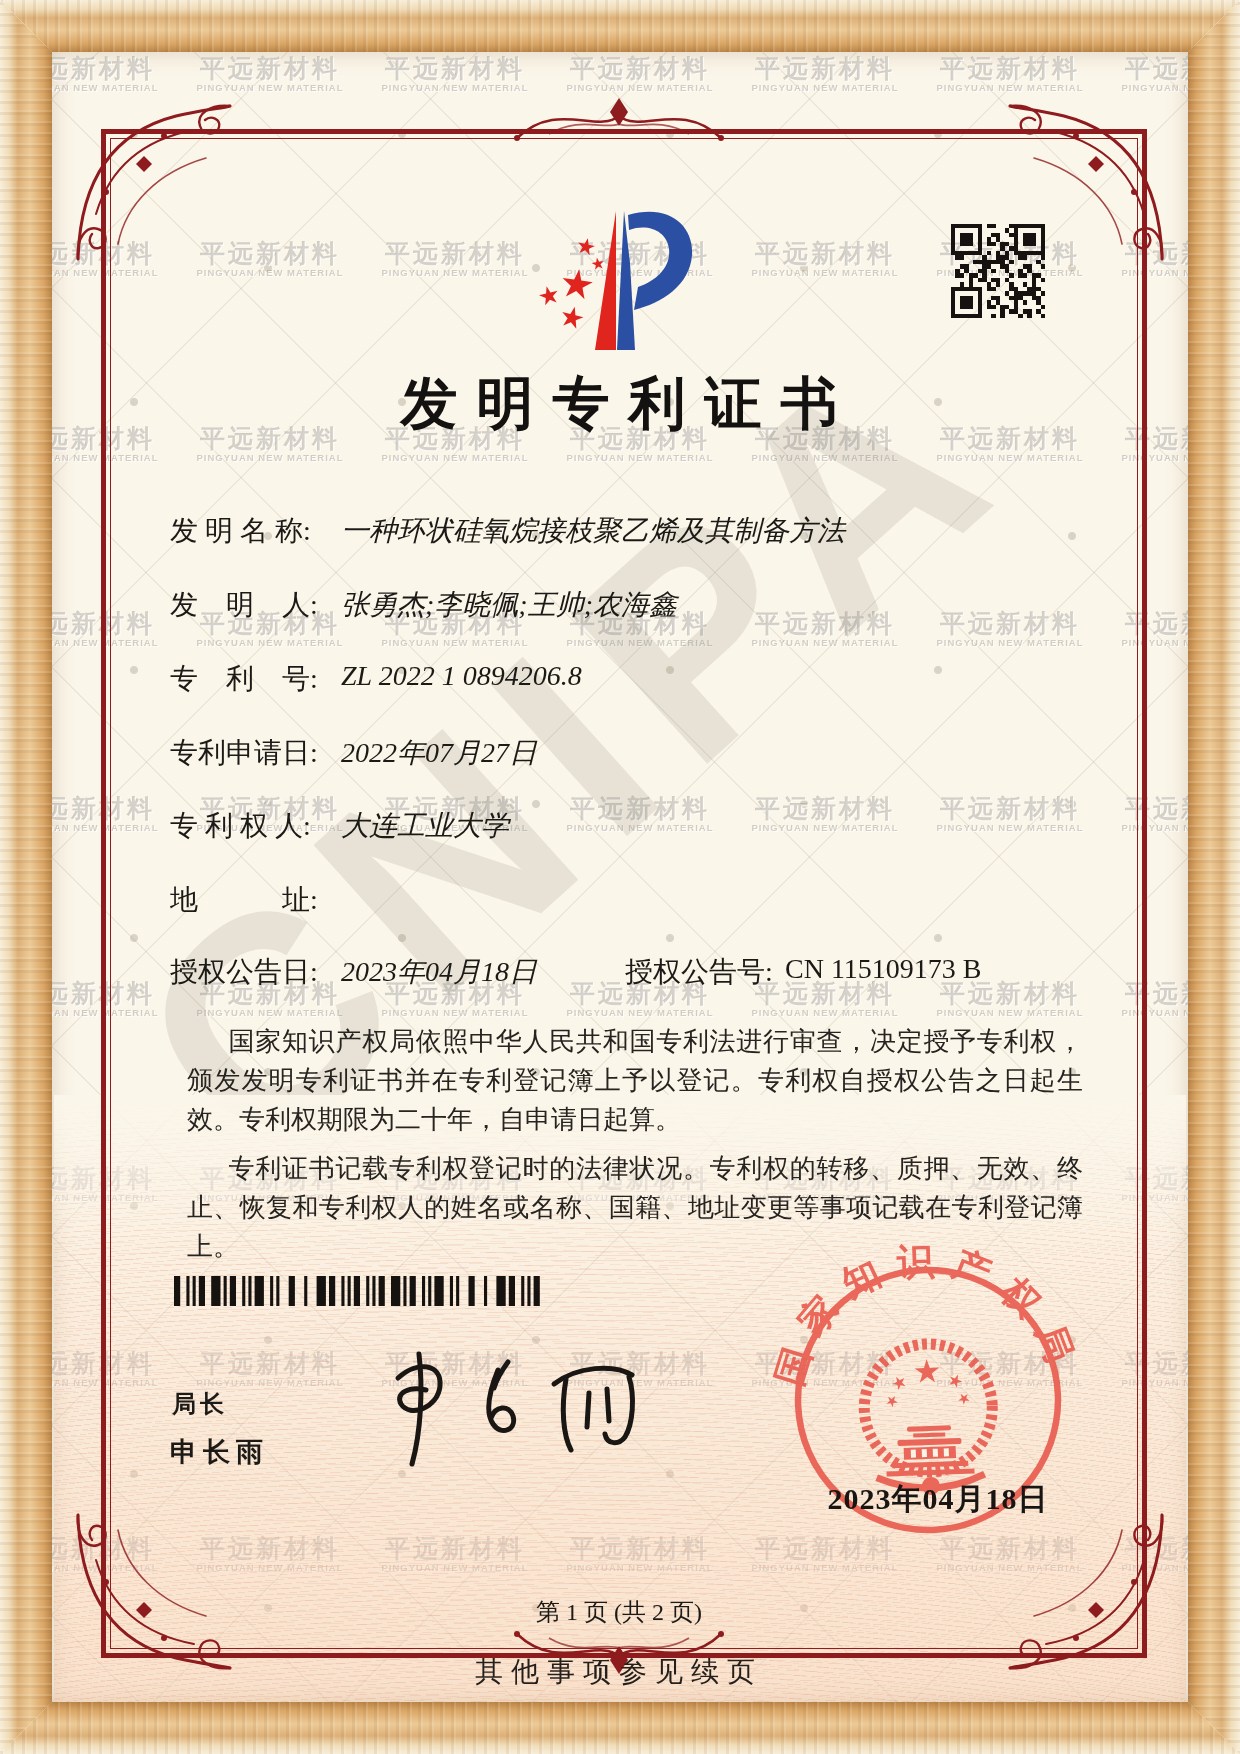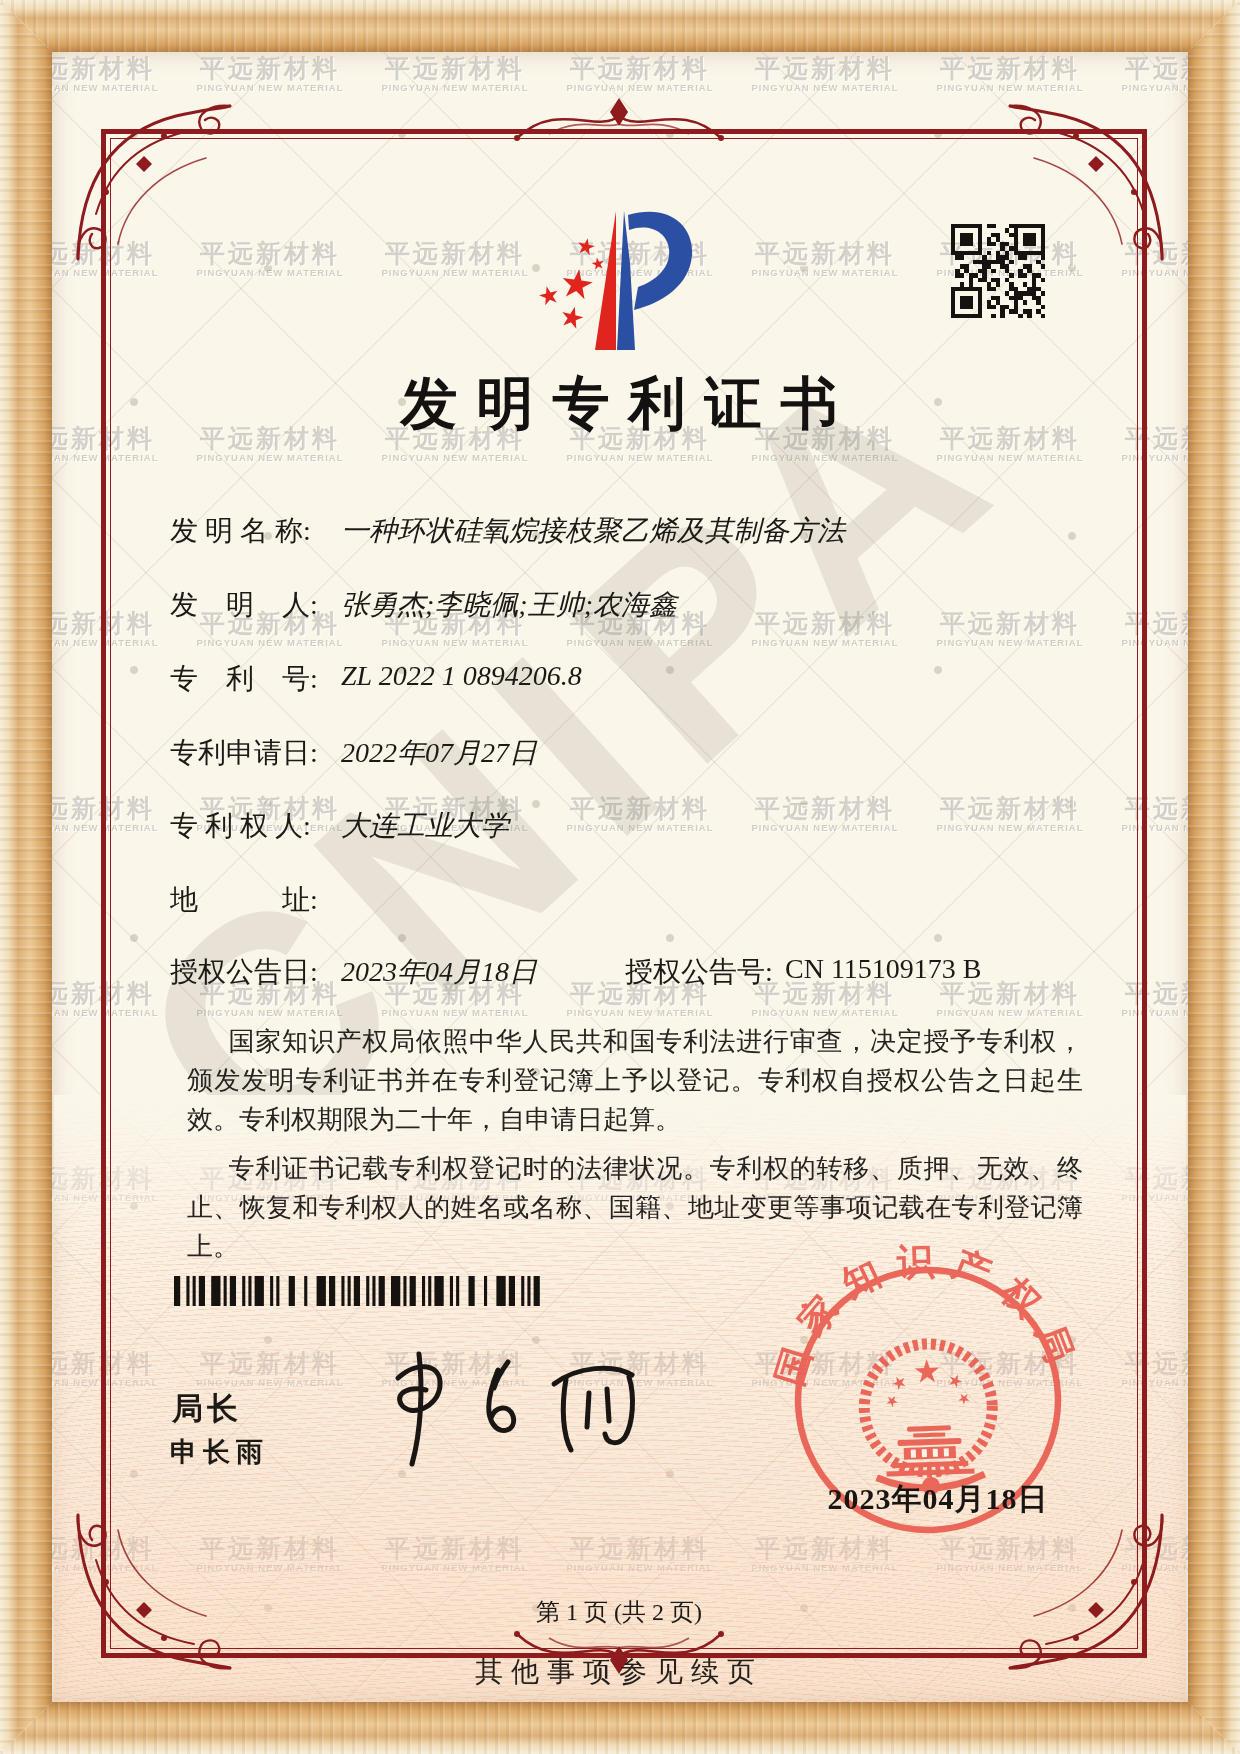--- a/index.html
+++ b/index.html
@@ -70,21 +70,21 @@
   .abs{position:absolute;z-index:10;}
   .cert-no{left:163px;top:212px;font-size:26px;letter-spacing:3px;}
   .doc-title{left:101px;top:366px;width:1036px;text-align:center;
       font-size:57px;font-weight:700;letter-spacing:19px;text-indent:19px;color:#141210;}
   .flabel{left:170px;font-size:28px;}
   .fvalue{left:341px;font-size:28px;font-style:italic;}
   .paras{left:187px;top:1018px;width:896px;z-index:10;font-size:26px;line-height:39px;
       text-align:justify;color:#262320;}
   .paras p{margin:4px 0 10px 0;text-indent:1.6em;}
   .barcode{left:174px;top:1276px;width:372px;height:30px;z-index:11;}
-  .signer-title{left:172px;top:1388px;font-size:31px;font-weight:600;
+  .signer-title{left:172px;top:1388px;font-size:24px;font-weight:600;
       font-family:Liberation Serif, serif;letter-spacing:4px;}
   .signer-name{left:170px;top:1434px;font-size:27px;font-weight:600;
       font-family:"Liberation Sans","DejaVu Sans",sans-serif;letter-spacing:6px;}
   .sig{left:378px;top:1348px;z-index:12;}
   .seal{left:758px;top:1230px;z-index:12;opacity:.88;}
   .seal-date{left:788px;top:1479px;width:300px;text-align:center;z-index:13;
       font-size:30px;font-weight:600;letter-spacing:1px;color:#181512;}
   .page-note{left:101px;top:1596px;width:1036px;text-align:center;font-size:24px;z-index:10;}
   .cont-note{left:101px;top:1653px;width:1036px;text-align:center;font-size:28px;
       letter-spacing:8px;z-index:10;color:#241f1b;}

